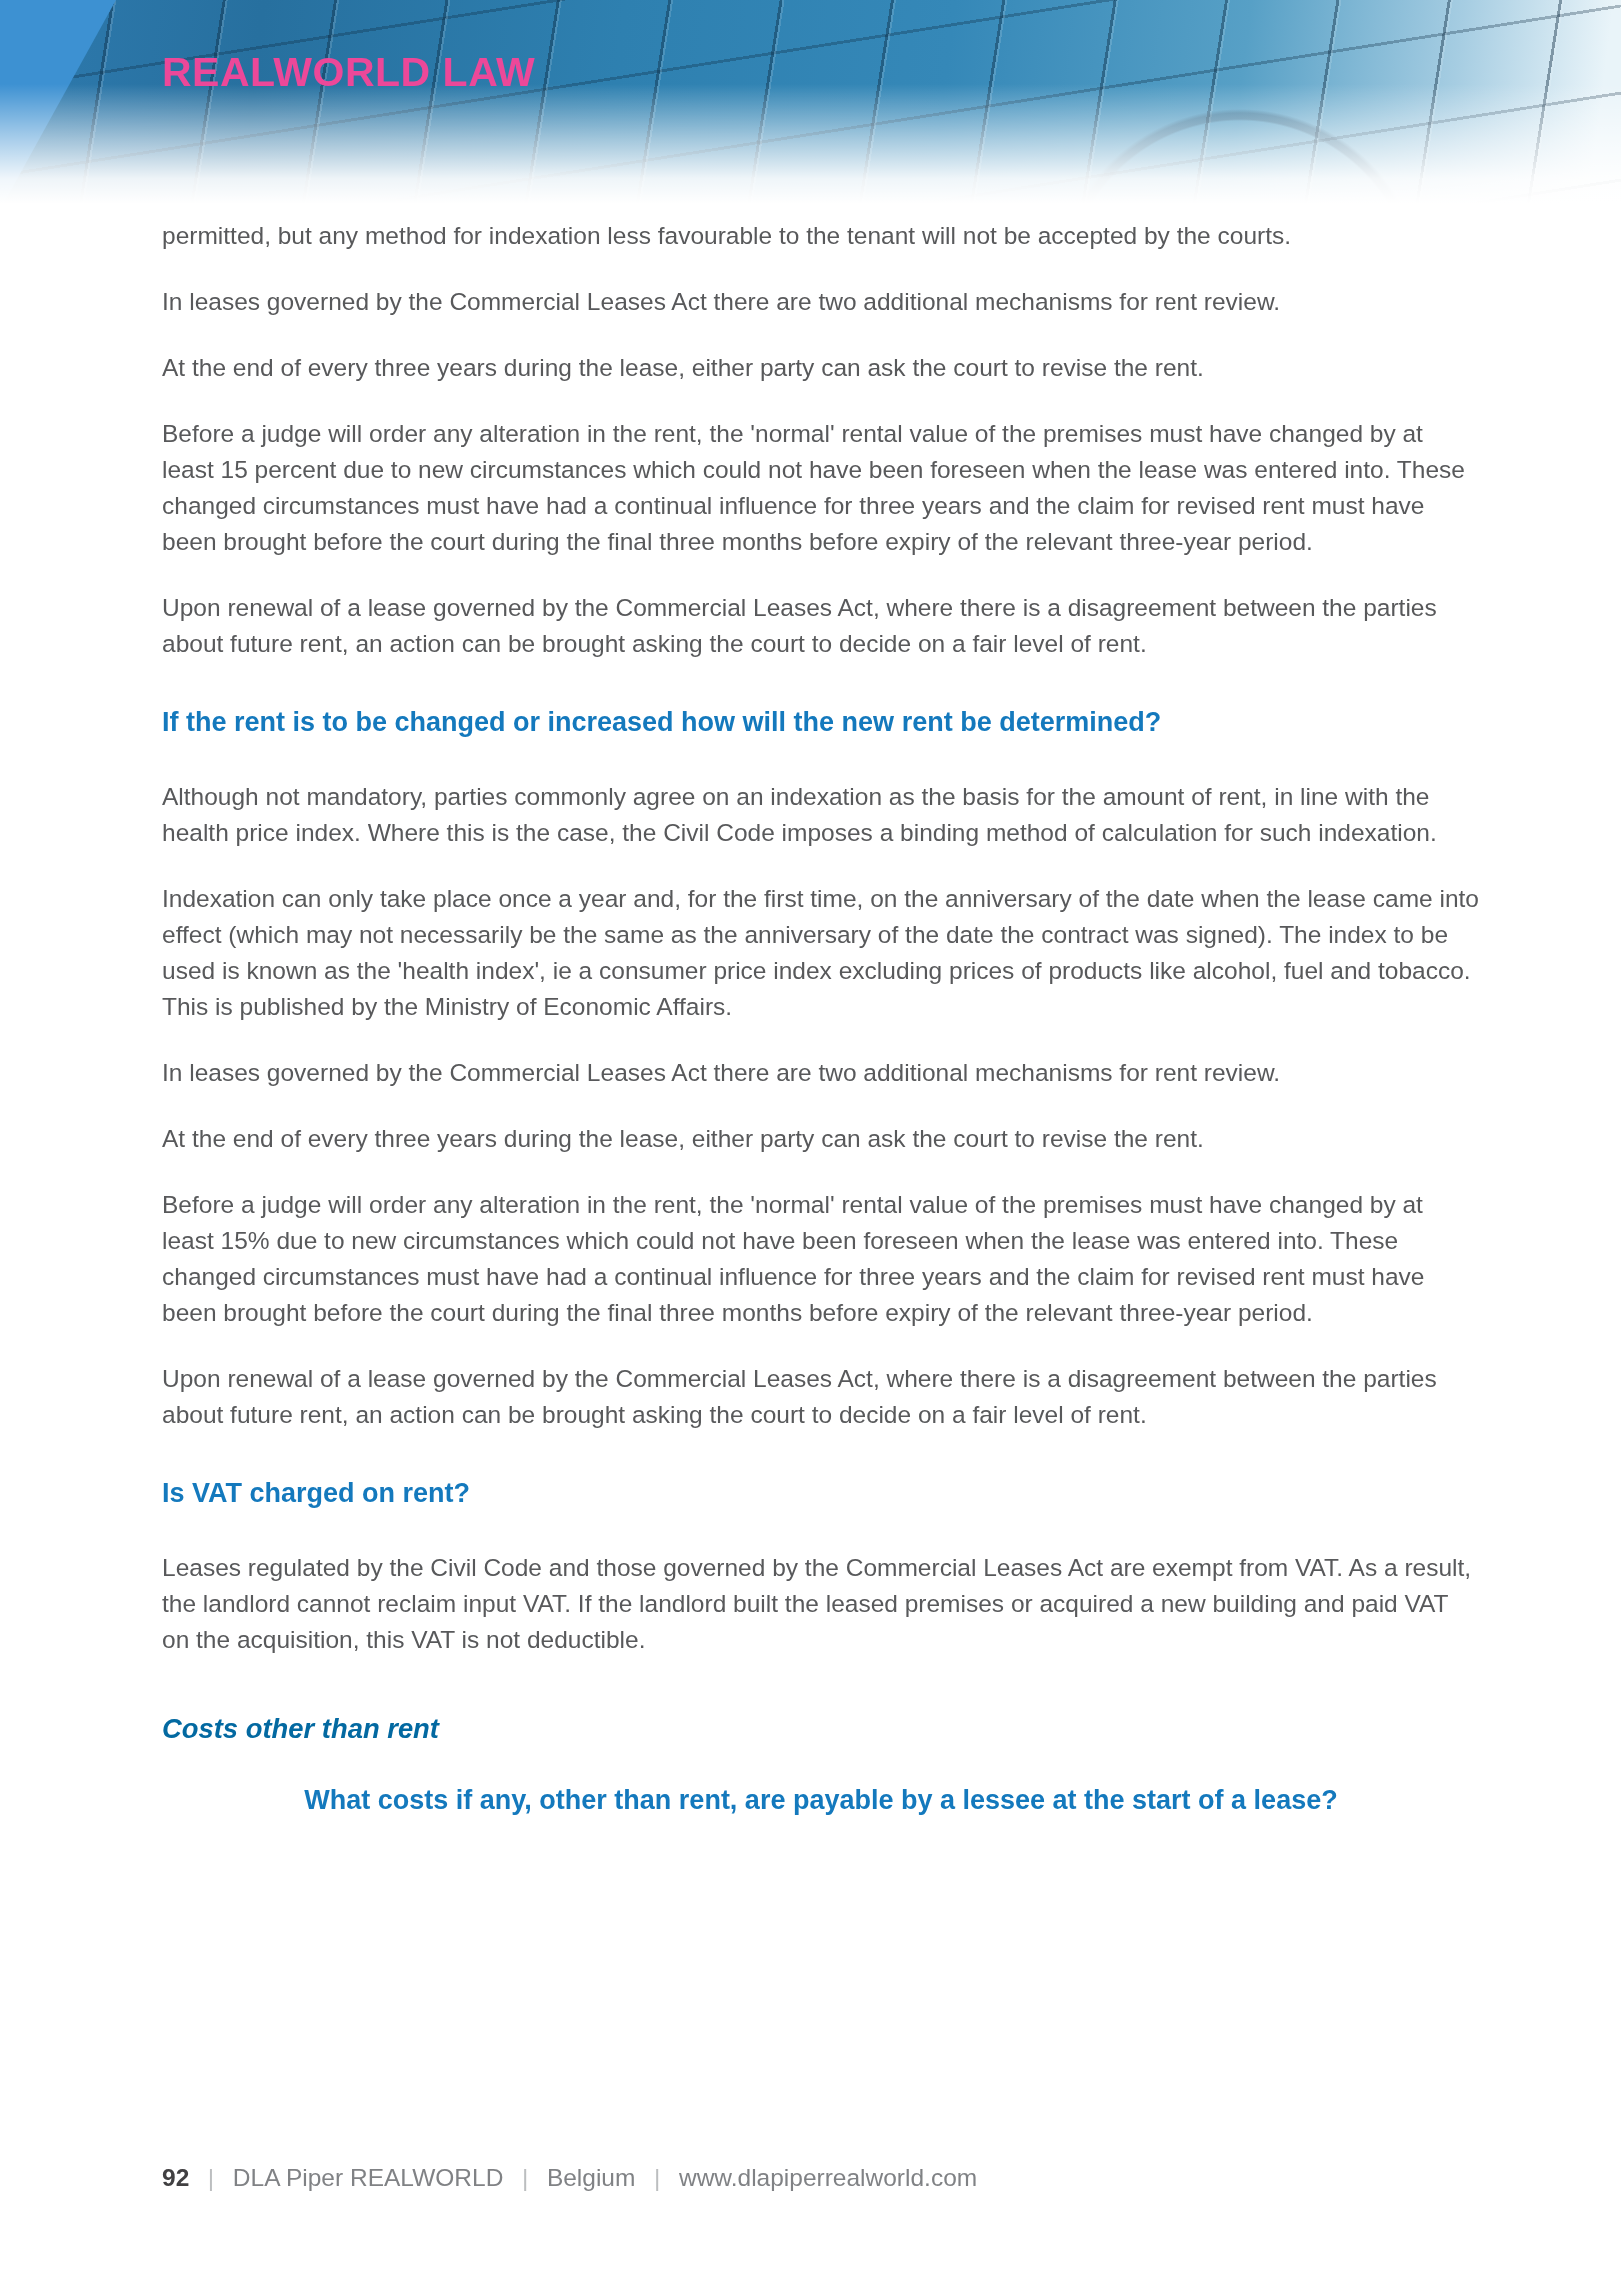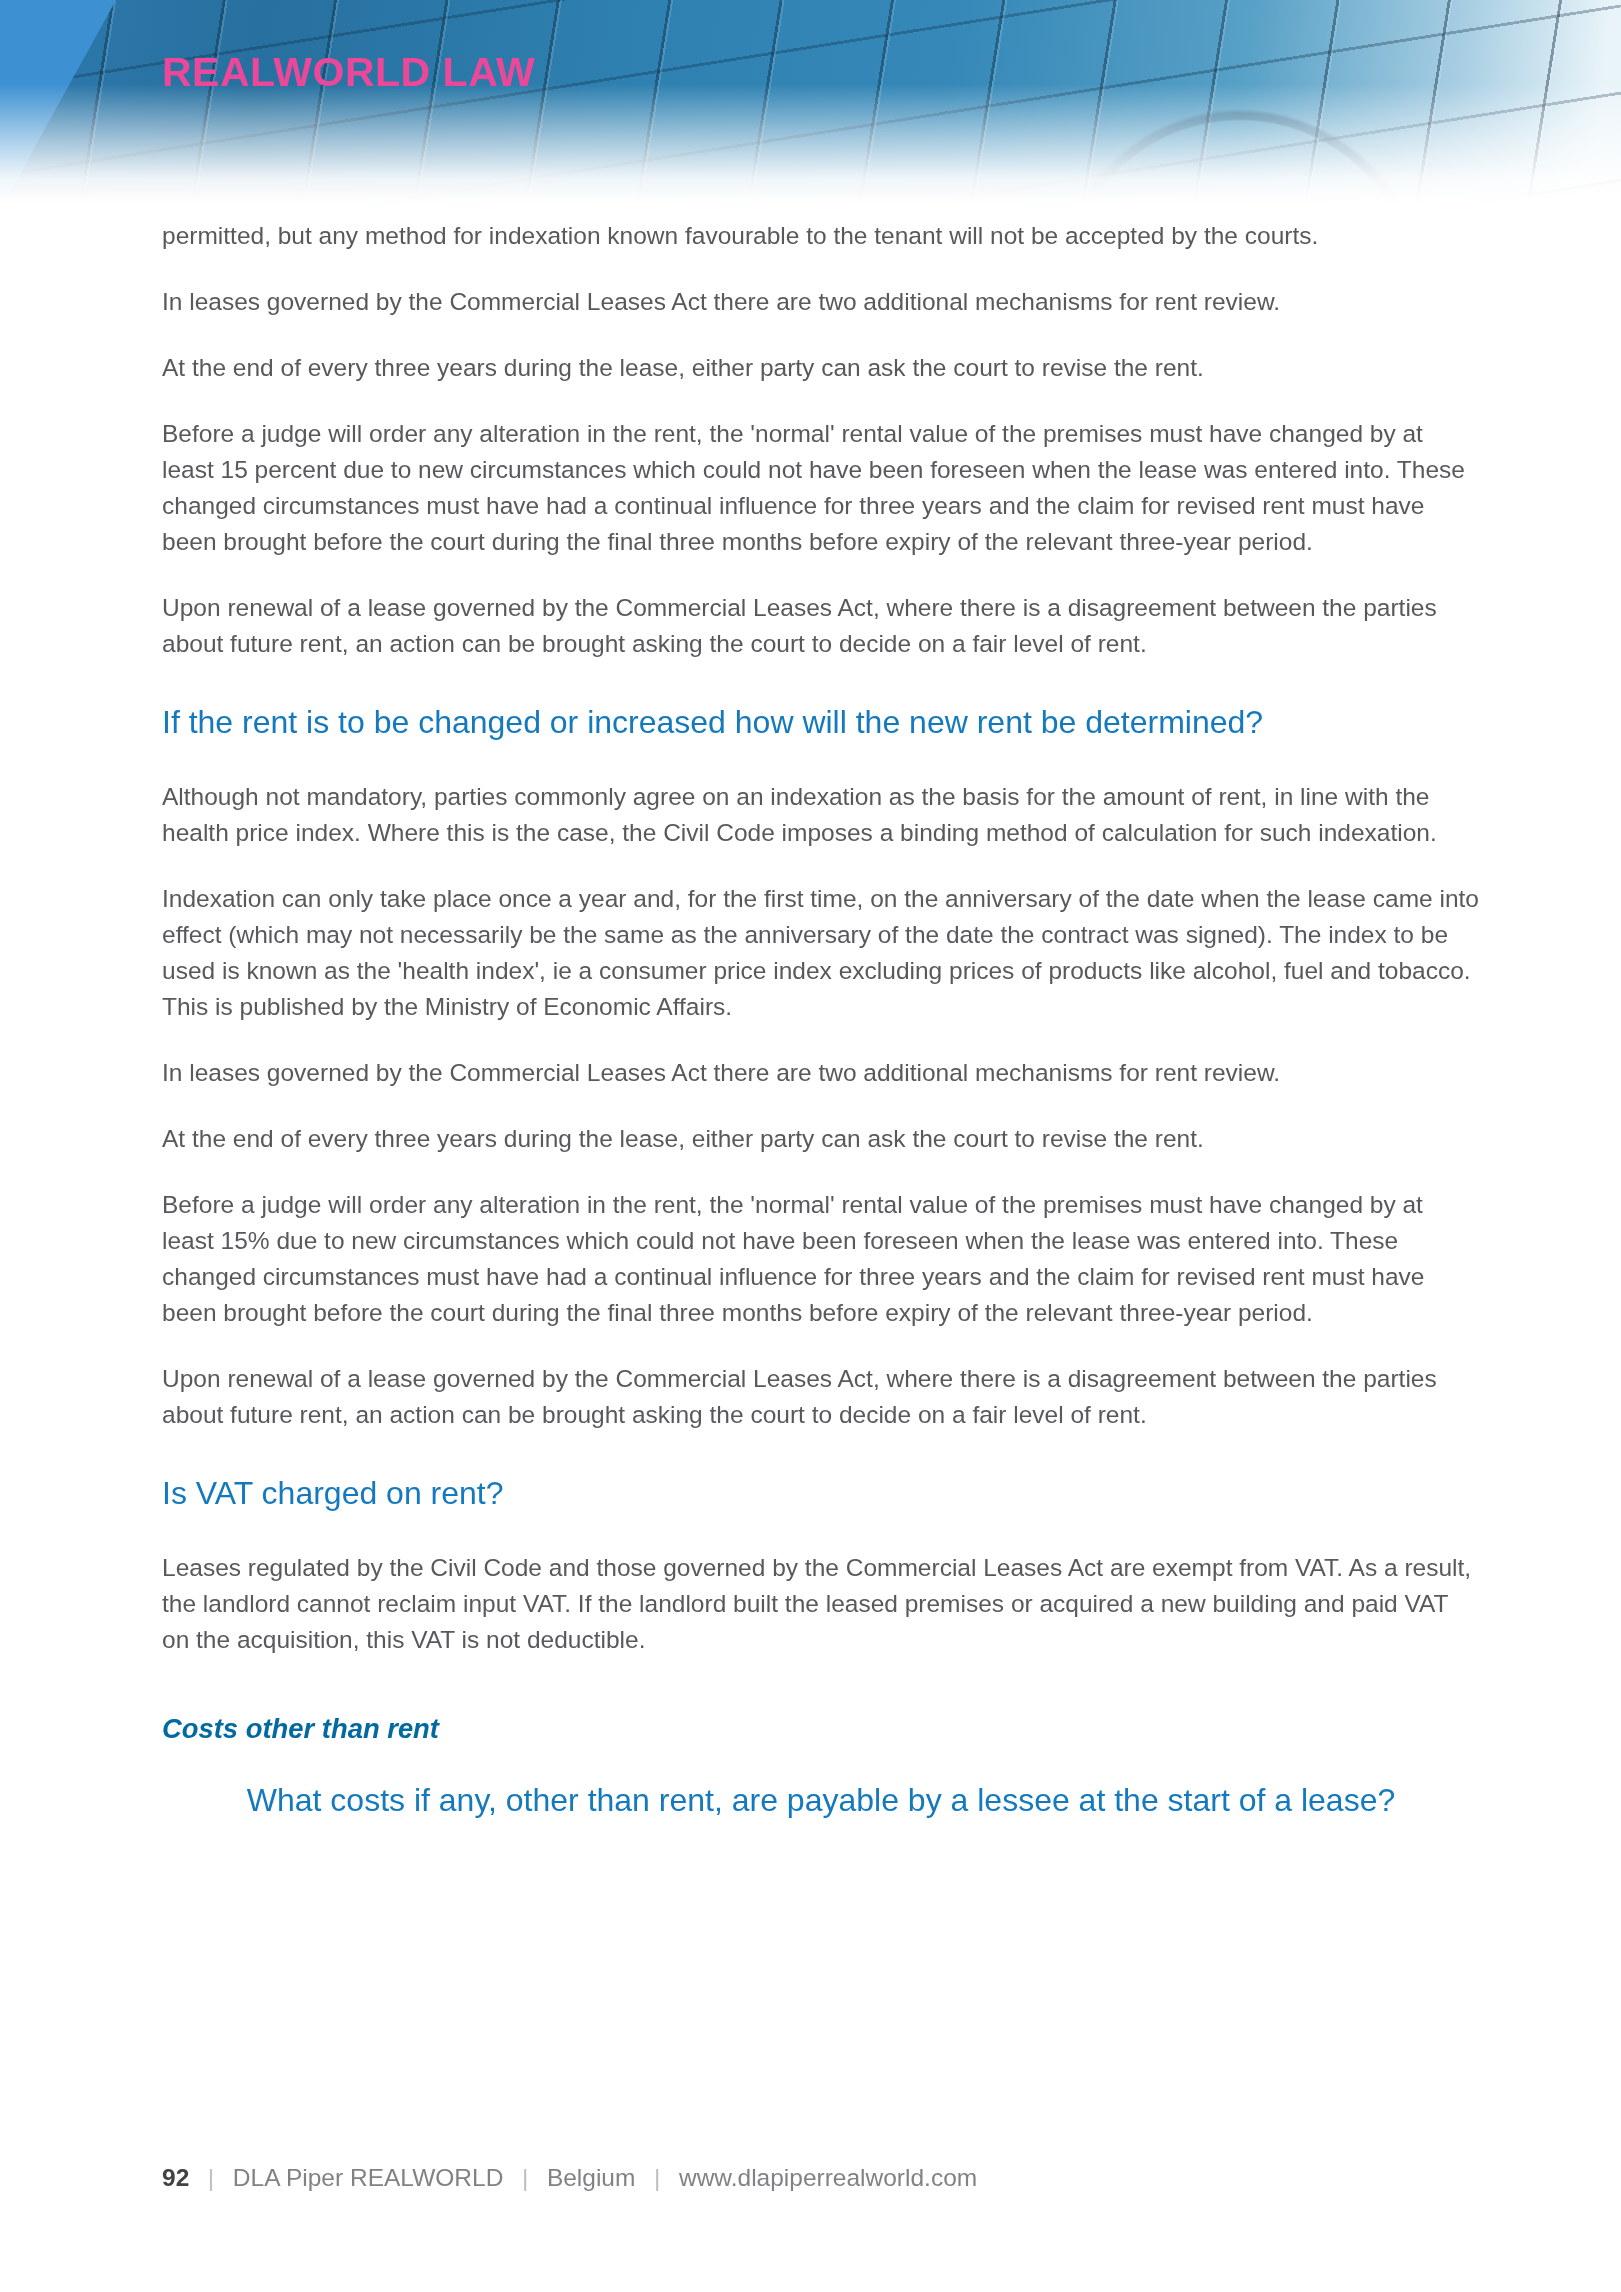--- a/index.html
+++ b/index.html
@@ -50,21 +50,21 @@
   .content {
     position: absolute; left: 162px; top: 218px;
     width: 1318px;
     color: #58595b;
     font-size: 24.5px;
     line-height: 36px;
   }
   .content p { margin: 0 0 30px 0; }
   .q {
     color: #1479bd;
-    font-size: 32px; font-weight: 400;
+    font-size: 27px; font-weight: 700;
     line-height: 39px;
     margin: 41px 0 37px 0;
   }
   .sub {
     color: #0369a1;
     font-size: 27.4px; font-weight: 700; font-style: italic;
     line-height: 39px;
     margin: 51px 0 0 0;
   }
   .q.last { margin: 33px 0 0 0; text-align: center; }
@@ -84,21 +84,21 @@
 <body>
 
 <div class="header">
   <div class="header-bg"></div>
   <div class="header-sky"></div>
   <div class="header-fade"></div>
   <div class="brand">REALWORLD LAW</div>
 </div>
 
 <div class="content">
-  <p>permitted, but any method for indexation known favourable to the tenant will not be accepted by the courts.</p>
+  <p>permitted, but any method for indexation less favourable to the tenant will not be accepted by the courts.</p>
   <p>In leases governed by the Commercial Leases Act there are two additional mechanisms for rent review.</p>
   <p>At the end of every three years during the lease, either party can ask the court to revise the rent.</p>
   <p>Before a judge will order any alteration in the rent, the 'normal' rental value of the premises must have changed by at least 15 percent due to new circumstances which could not have been foreseen when the lease was entered into. These changed circumstances must have had a continual influence for three years and the claim for revised rent must have been brought before the court during the final three months before expiry of the relevant three-year period.</p>
   <p>Upon renewal of a lease governed by the Commercial Leases Act, where there is a disagreement between the parties about future rent, an action can be brought asking the court to decide on a fair level of rent.</p>
 
   <h2 class="q">If the rent is to be changed or increased how will the new rent be determined?</h2>
 
   <p>Although not mandatory, parties commonly agree on an indexation as the basis for the amount of rent, in line with the health price index. Where this is the case, the Civil Code imposes a binding method of calculation for such indexation.</p>
   <p>Indexation can only take place once a year and, for the first time, on the anniversary of the date when the lease came into effect (which may not necessarily be the same as the anniversary of the date the contract was signed). The index to be used is known as the 'health index', ie a consumer price index excluding prices of products like alcohol, fuel and tobacco. This is published by the Ministry of Economic Affairs.</p>
   <p>In leases governed by the Commercial Leases Act there are two additional mechanisms for rent review.</p>

